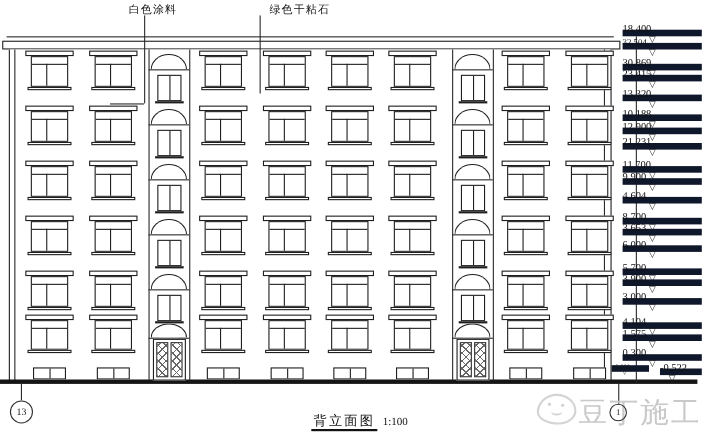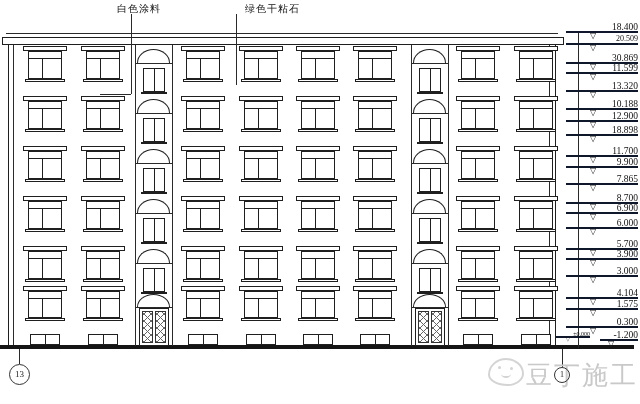--- a/index.html
+++ b/index.html
@@ -22,22 +22,22 @@
         border-radius:50% 50% 0 0 / 100% 100% 0 0;background:#fff;}
   .door{position:absolute;border:1.5px solid #1f1f1f;background:#fff;display:flex;gap:2px;padding:2px;}
   .leaf{flex:1;border:1px solid #333;
         background:repeating-linear-gradient(45deg,#666 0 1px,transparent 1px 5px),
                    repeating-linear-gradient(-45deg,#666 0 1px,transparent 1px 5px);}
   .basement{position:absolute;border:1.2px solid #1f1f1f;background:#fff;}
   .basement::after{content:"";position:absolute;left:50%;top:0;bottom:0;width:0;border-left:1px solid #1f1f1f;}
   
   .mat-label{position:absolute;top:2px;font-size:10px;letter-spacing:1px;white-space:nowrap;padding-left:27px;}
   
-  .elev{position:absolute;left:566px;width:72px;height:11px;border-bottom:2px solid #0f172a;
-        font-size:9.5px;line-height:10px;text-align:right;white-space:nowrap;}
+  .elev{position:absolute;left:566px;width:72px;height:11px;border-bottom:6px solid #0f172a;
+        font-size:9.5px;line-height:10px;white-space:nowrap;}
   .tri{position:absolute;top:10px;left:24px;font-size:8px;line-height:8px;color:#222;
        font-family:"DejaVu Sans",sans-serif;}
   .tri::before{content:"▽";}
   .elev.zero{left:556px;width:34px;height:7px;font-size:6px;line-height:6px;}
   .elev.zero .tri{top:6px;left:10px;font-size:5px;line-height:5px;}
   .elev.neg{left:600px;width:38px;}
   .elev.neg .tri{left:8px;}
   
   .title{position:absolute;left:283px;top:374px;font-size:12px;white-space:nowrap;}
   .title-name{border-bottom:2px solid #111;padding:0 2px 1px 2px;letter-spacing:2px;}
@@ -448,42 +448,45 @@
     </div>
 
   <div class="mat-label" style="left:90px">
     <span>白色涂料</span>
   </div>
   <div class="mat-label" style="left:218px">
     <span>绿色干粘石</span>
   </div>
 
   <div class="elev" style="top:22px"><span>18.400</span><span class="tri"></span></div>
-  <div class="elev" style="top:34px;font-size:8px"><span>20.509</span><span class="tri"></span></div>
+  <div class="elev" style="top:34px;font-size:8px"><span>32.504</span><span class="tri"></span></div>
   <div class="elev" style="top:53px"><span>30.869</span><span class="tri"></span></div>
-  <div class="elev" style="top:63px"><span>11.599</span><span class="tri"></span></div>
+  <div class="elev" style="top:63px"><span>23.415</span><span class="tri"></span></div>
   <div class="elev" style="top:81px"><span>13.320</span><span class="tri"></span></div>
   <div class="elev" style="top:99px"><span>10.188</span><span class="tri"></span></div>
   <div class="elev" style="top:111px"><span>12.900</span><span class="tri"></span></div>
-  <div class="elev" style="top:125px"><span>18.898</span><span class="tri"></span></div>
+  <div class="elev" style="top:125px"><span>21.231</span><span class="tri"></span></div>
   <div class="elev" style="top:146px"><span>11.700</span><span class="tri"></span></div>
   <div class="elev" style="top:157px"><span>9.900</span><span class="tri"></span></div>
-  <div class="elev" style="top:174px"><span>7.865</span><span class="tri"></span></div>
+  <div class="elev" style="top:174px"><span>4.604</span><span class="tri"></span></div>
   <div class="elev" style="top:193px"><span>8.700</span><span class="tri"></span></div>
-  <div class="elev" style="top:203px"><span>6.900</span><span class="tri"></span></div>
+  <div class="elev" style="top:203px"><span>3.653</span><span class="tri"></span></div>
   <div class="elev" style="top:218px"><span>6.000</span><span class="tri"></span></div>
   <div class="elev" style="top:239px"><span>5.700</span><span class="tri"></span></div>
   <div class="elev" style="top:249px"><span>3.900</span><span class="tri"></span></div>
   <div class="elev" style="top:266px"><span>3.000</span><span class="tri"></span></div>
   <div class="elev" style="top:288px"><span>4.104</span><span class="tri"></span></div>
   <div class="elev" style="top:299px"><span>1.575</span><span class="tri"></span></div>
   <div class="elev" style="top:317px"><span>0.300</span><span class="tri"></span></div>
   <div class="elev zero" style="top:331px"><span>±0.000</span><span class="tri"></span></div>
-  <div class="elev neg" style="top:330px"><span>-1.200</span><span class="tri"></span></div>
-
+  <div class="elev neg" style="top:330px"><span>-0.522</span><span class="tri"></span></div>
+
+  <div class="title">
+    <span class="title-name">背立面图</span><span class="title-scale">1:100</span>
+  </div>
 
   <div class="axisc" style="left:9px;top:364px;width:21px;height:21px;line-height:19px;">
     <span>13</span>
   </div>
   <div class="axisc" style="left:554px;top:367px;width:16px;height:16px;line-height:14px;font-size:8px;z-index:7;background:transparent;">
     <span>1</span>
   </div>
 
   <div class="wm-face"></div>
   <div class="wm-text">豆丁施工</div>

